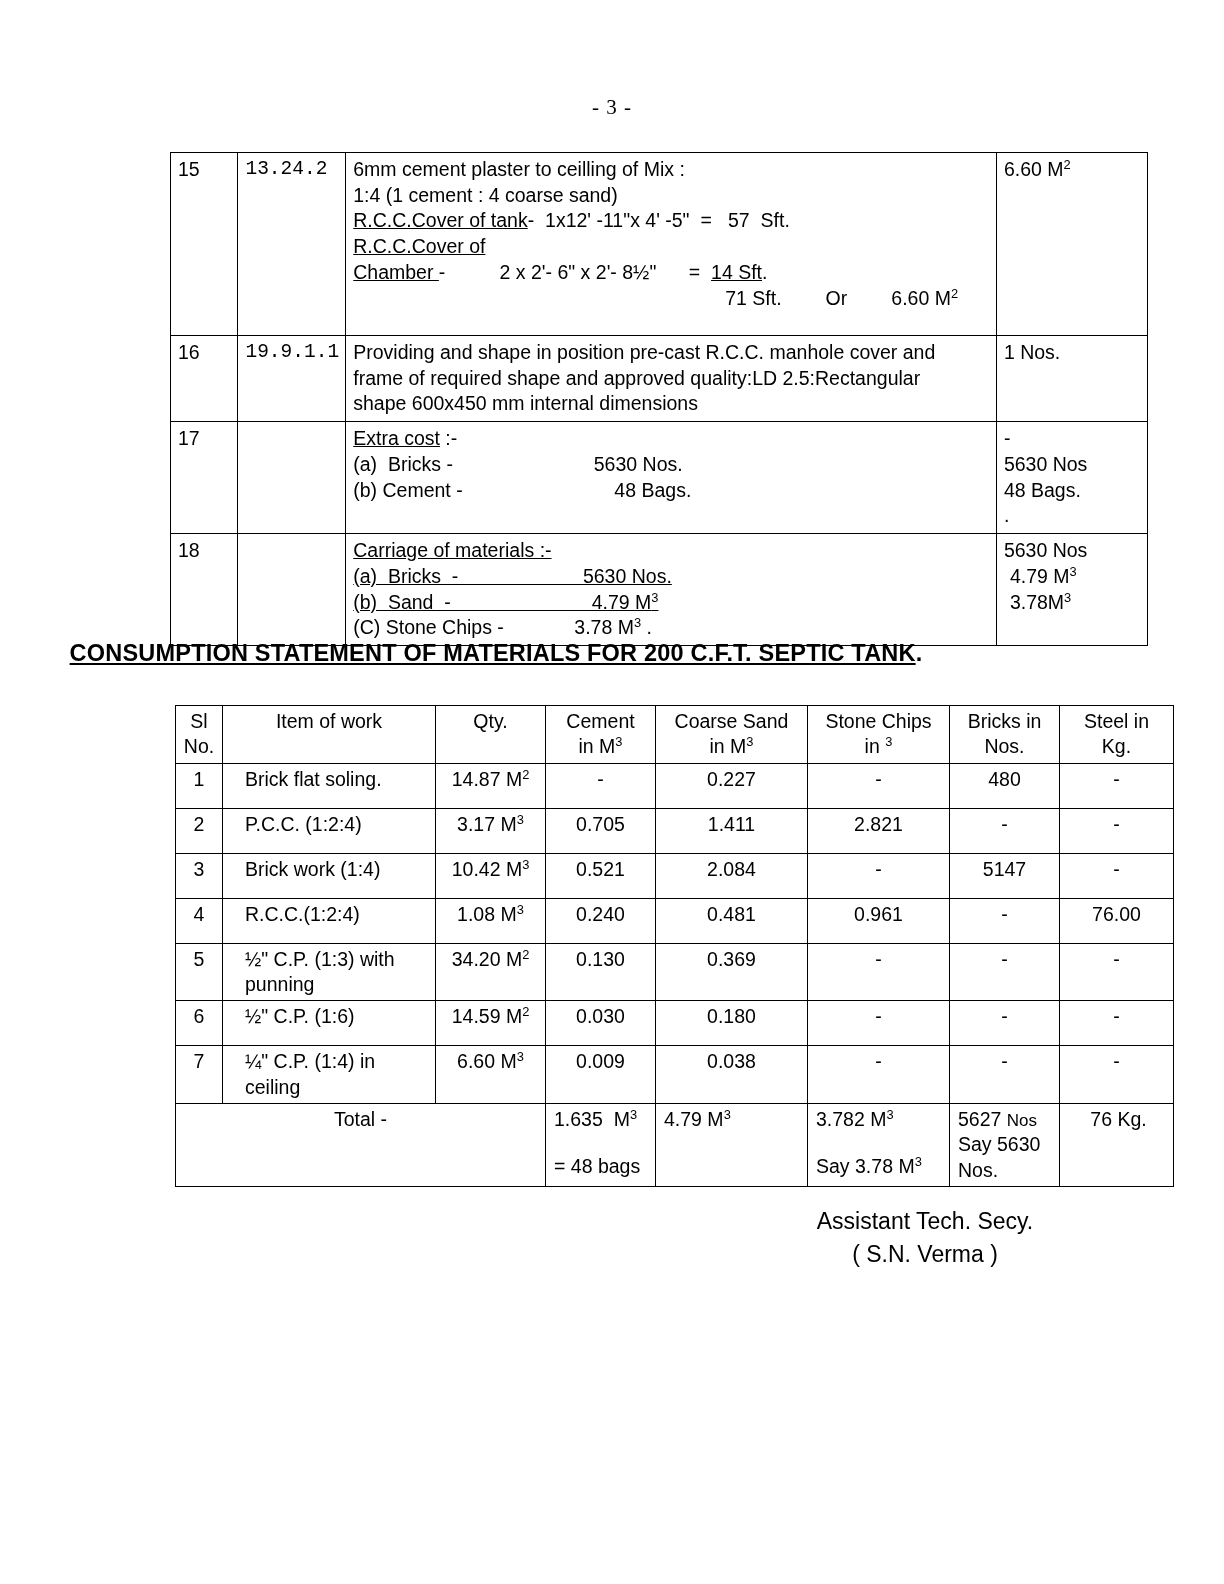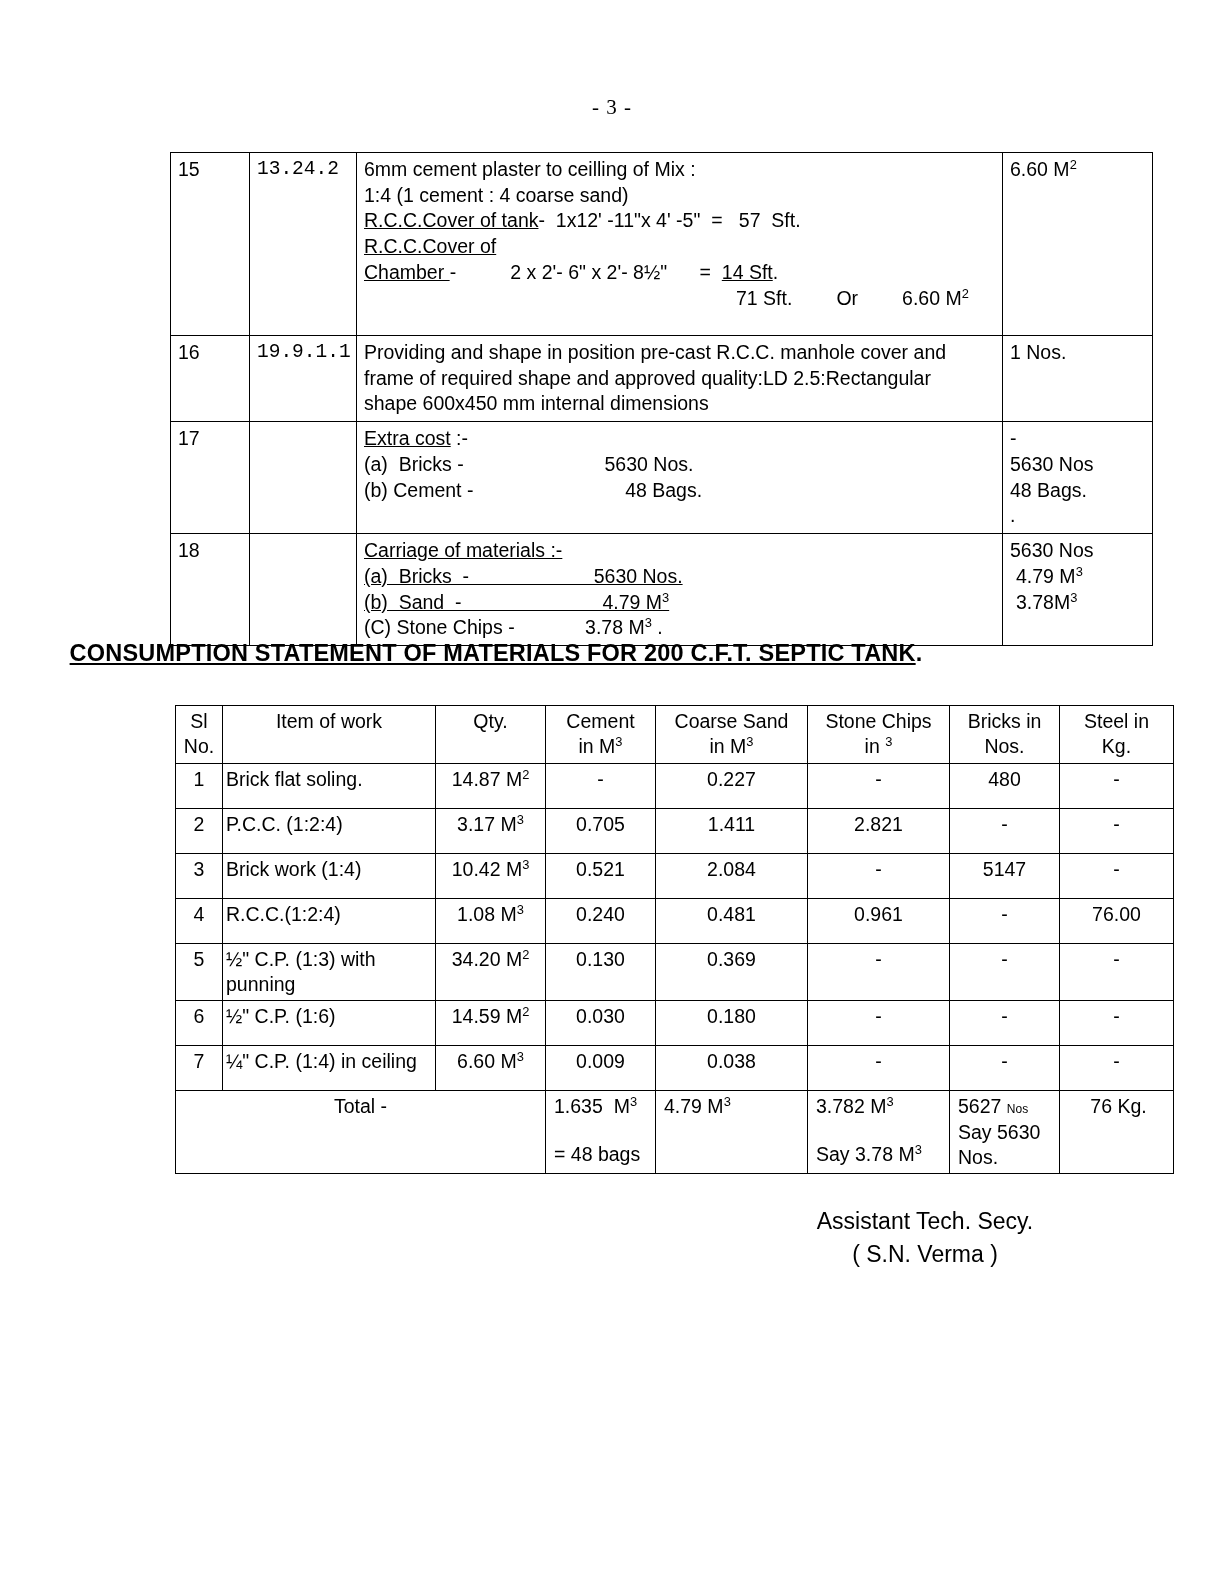--- a/index.html
+++ b/index.html
@@ -49,21 +49,21 @@
   }
 
   
   #table-items {
     position: absolute;
     left: 170px;
     top: 152px;
     width: 978px;
   }
   #table-items td { height: auto; }
-  .c-sl    { width: 79px;  text-align: left; }
+  .c-sl    { width: 67px;  text-align: left; }
   .c-code  { width: 107px; font-family: Liberation Mono, monospace; }
   .c-desc  { width: 646px; }
   .c-qty   { width: 150px; }
 
   .u { text-decoration: underline; }
   sup { font-size: 0.66em; vertical-align: super; line-height: 0; }
 
   .fit-15 { height: 183px; }
   .fit-16 { height: 72px; }
   .fit-17 { height: 93px; }
@@ -95,21 +95,21 @@
   }
   #table-consumption td {
     border: 1.3px solid #000;
     text-align: center;
     vertical-align: top;
     padding: 3px 4px;
     font-size: 19.5px;
     line-height: 1.3;
   }
   #table-consumption td.hdr { text-align: center; }
-  #table-consumption td.item { text-align: left; padding-left: 3px; }
+  #table-consumption td.item { text-align: left; padding-left: 22px; }
   .k-sl     { width: 47px; }
   .k-item   { width: 213px; }
   .k-qty    { width: 110px; }
   .k-cem    { width: 110px; }
   .k-sand   { width: 152px; }
   .k-chips  { width: 142px; }
   .k-bricks { width: 110px; }
   .k-steel  { width: 114px; }
   .r-std   { height: 45px; }
   .r-total { height: 76px; }
@@ -120,21 +120,21 @@
     font-size: 25px;
     vertical-align: top;
     padding-top: 6px;
   }
   td.total-cell {
     font-weight: bold;
     text-align: left !important;
     padding-left: 8px !important;
   }
   td.total-cell .gap { display: block; height: 22px; }
-  .small-nos { font-size: 12px; }
+  .small-nos { font-size: 17px; }
 
   
   .signature {
     position: absolute;
     top: 1205px;
     left: 700px;
     width: 450px;
     text-align: center;
     font-size: 23px;
     line-height: 1.45;

